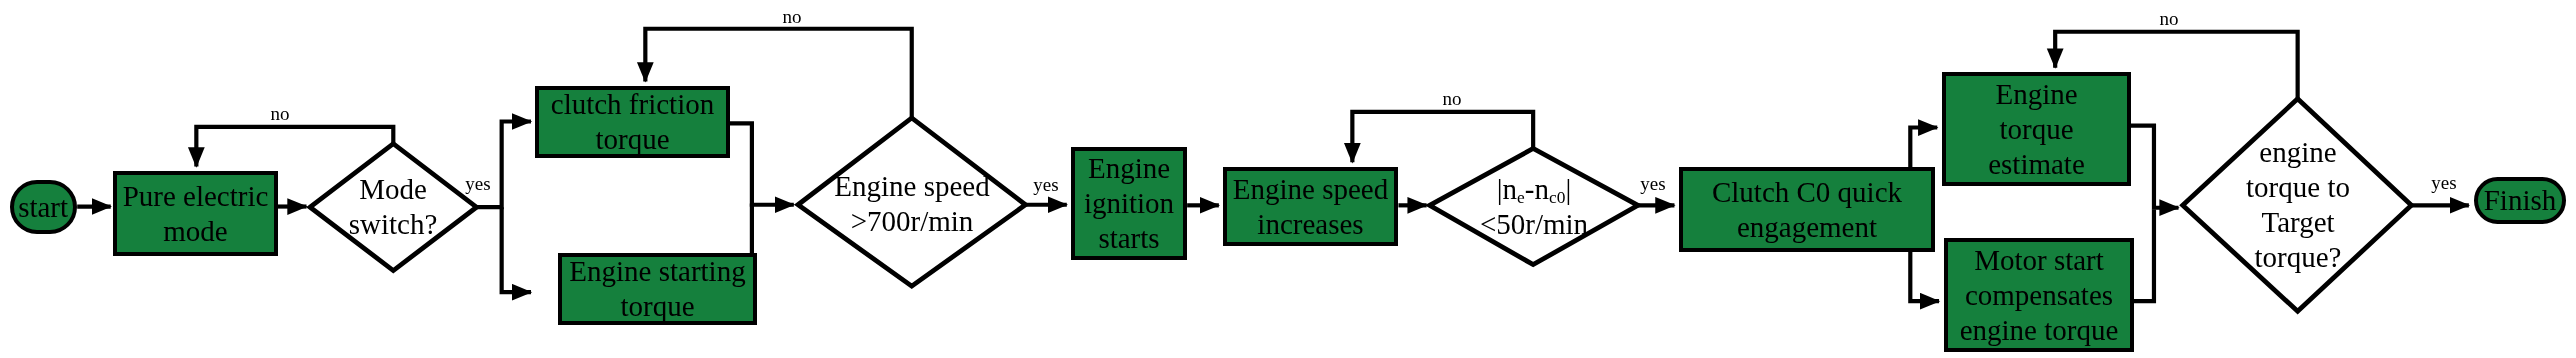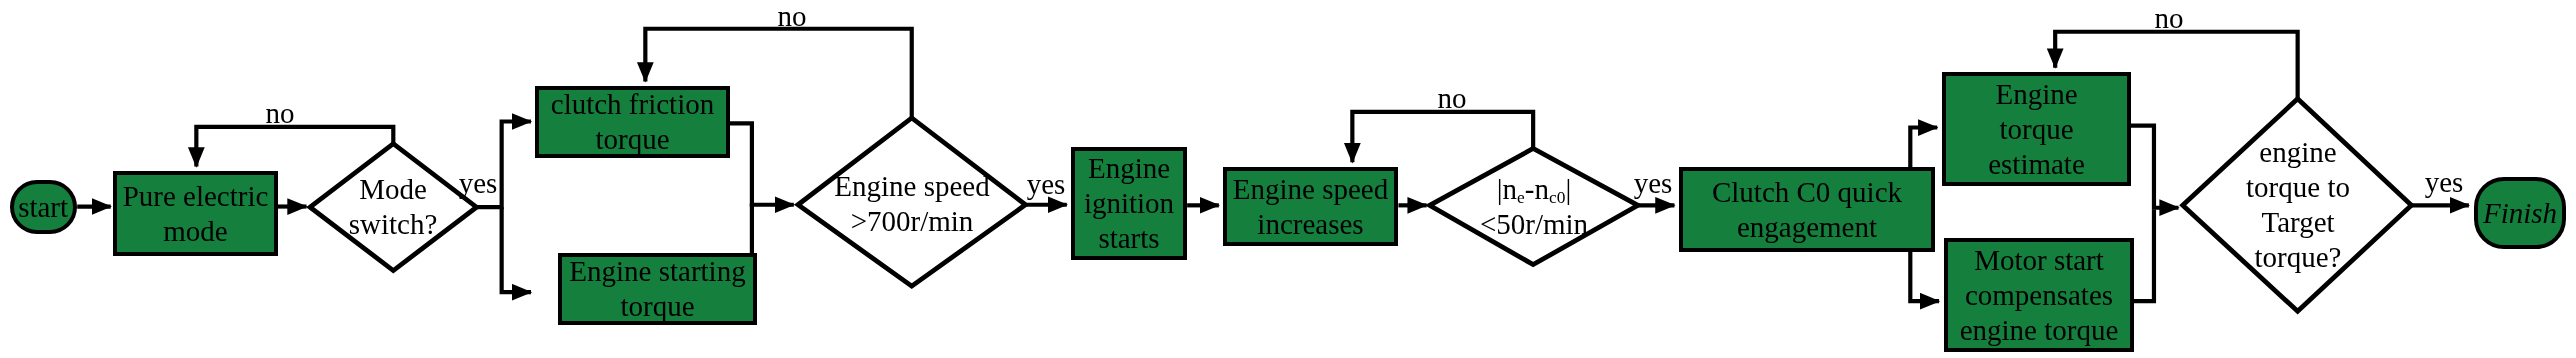--- a/index.html
+++ b/index.html
@@ -13,21 +13,21 @@
     box-sizing:border-box;background:#15803d;border:4.2px solid #000;
     text-align:center;font-size:29px;line-height:35px;white-space:nowrap;
   }
   .stadium{border-radius:30px;border-width:4.8px;}
   .dlabel{
     position:absolute;transform:translate(-50%,-50%);
     text-align:center;font-size:29px;line-height:35px;white-space:nowrap;
   }
   .edge-label{
     position:absolute;transform:translate(-50%,-50%);
-    font-size:29px;line-height:29px;white-space:nowrap;
+    font-size:19px;line-height:29px;white-space:nowrap;
   }
   sub{font-size:0.6em;line-height:0;vertical-align:-0.25em;}
   .ln{pointer-events:none;}
 </style>
 </head>
 <body>
 
 <div class="canvas">
 
   <svg width="2576" height="358" viewBox="0 0 4301 598">
@@ -142,21 +142,21 @@
     <div class="ln">engine torque</div>
   </div>
 
   <div class="dlabel" style="left:2298px;top:205px;">
     <div class="ln">engine</div>
     <div class="ln">torque to</div>
     <div class="ln">Target</div>
     <div class="ln">torque?</div>
   </div>
 
-  <div class="node stadium" style="left:2474px;top:177px;width:92px;height:72px;font-style:italic;">
+  <div class="node stadium" style="left:2474px;top:177px;width:92px;height:47px;">
     <div class="ln">Finish</div>
   </div>
 
   <div class="edge-label" style="left:280px;top:113px;">no</div>
   <div class="edge-label" style="left:478px;top:183px;">yes</div>
   <div class="edge-label" style="left:792px;top:15.6px;">no</div>
   <div class="edge-label" style="left:1046px;top:184px;">yes</div>
   <div class="edge-label" style="left:1452px;top:98px;">no</div>
   <div class="edge-label" style="left:1653px;top:183px;">yes</div>
   <div class="edge-label" style="left:2169px;top:18px;">no</div>

